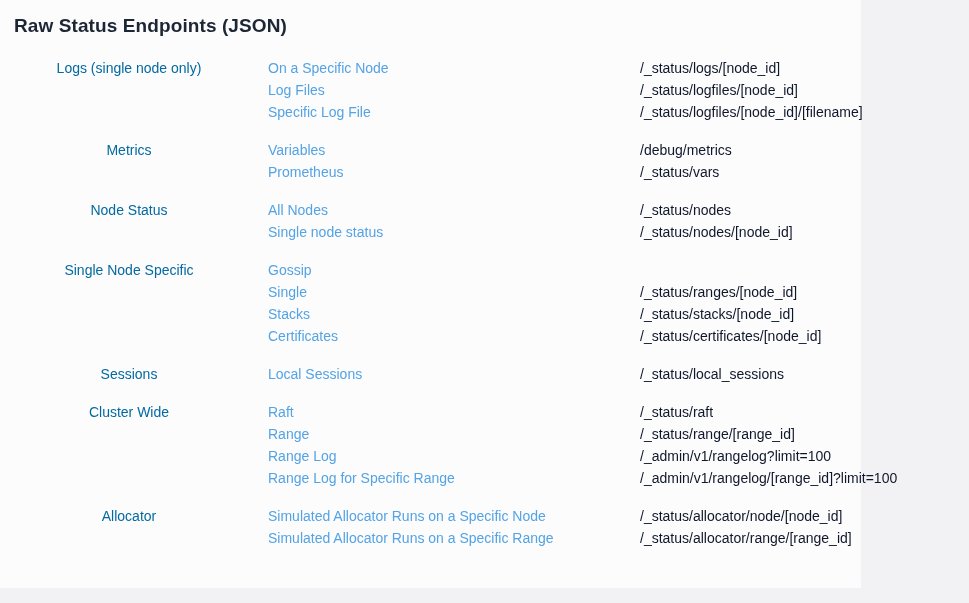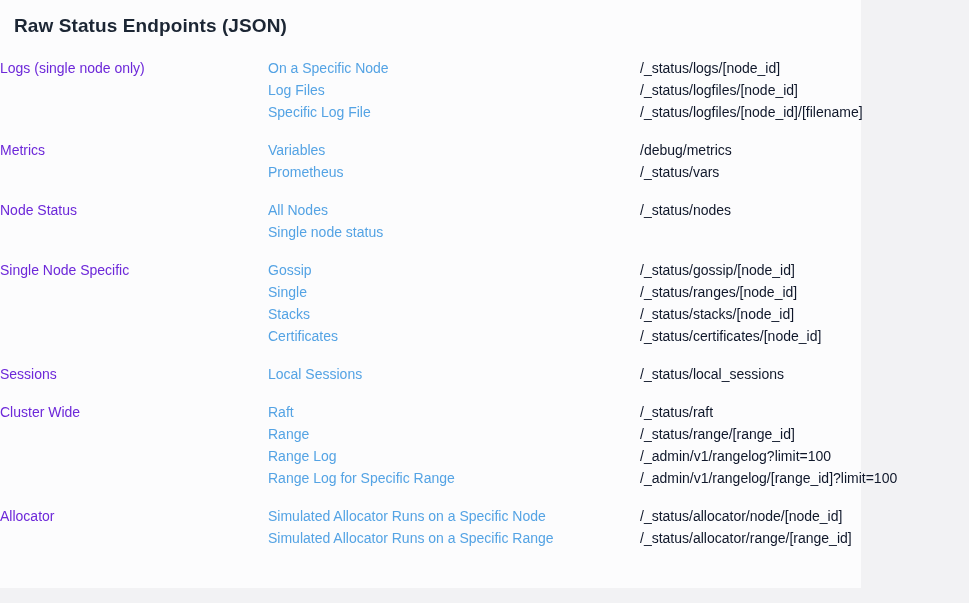--- a/index.html
+++ b/index.html
@@ -25,23 +25,23 @@
     line-height: 26px;
   }
   .section {
     display: flex;
     align-items: flex-start;
     margin-bottom: 16px;
   }
   .section-label {
     width: 258px;
     flex: 0 0 258px;
-    text-align: left;
+    text-align: center;
     font-size: 14px;
-    color: #6d28d9;
+    color: #0369a1;
     line-height: 22px;
   }
   .section-rows {
     flex: 1;
     display: flex;
     flex-direction: column;
   }
   .endpoint-row {
     display: flex;
     line-height: 22px;
@@ -101,29 +101,29 @@
       </div>
       <div class="section">
         <div class="section-label">Node Status</div>
         <div class="section-rows">
           <div class="endpoint-row">
             <a class="endpoint-link" href="#">All Nodes</a>
             <span class="endpoint-path">/_status/nodes</span>
           </div>
           <div class="endpoint-row">
             <a class="endpoint-link" href="#">Single node status</a>
+            <span class="endpoint-path">/_status/nodes/[node_id]</span>
           </div>
         </div>
       </div>
       <div class="section">
         <div class="section-label">Single Node Specific</div>
         <div class="section-rows">
           <div class="endpoint-row">
             <a class="endpoint-link" href="#">Gossip</a>
-            <span class="endpoint-path">/_status/gossip/[node_id]</span>
           </div>
           <div class="endpoint-row">
             <a class="endpoint-link" href="#">Single</a>
             <span class="endpoint-path">/_status/ranges/[node_id]</span>
           </div>
           <div class="endpoint-row">
             <a class="endpoint-link" href="#">Stacks</a>
             <span class="endpoint-path">/_status/stacks/[node_id]</span>
           </div>
           <div class="endpoint-row">

